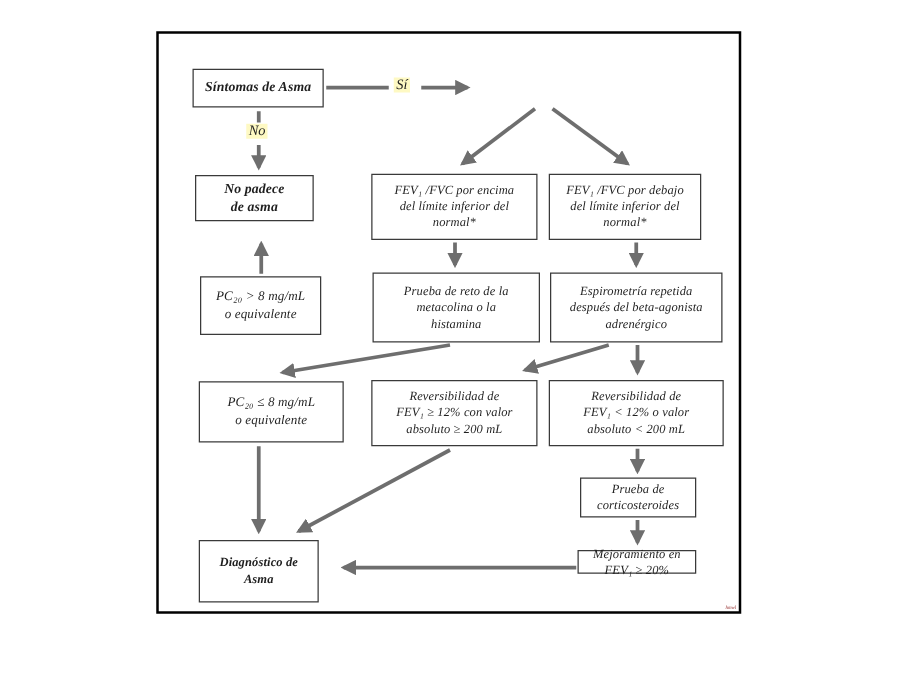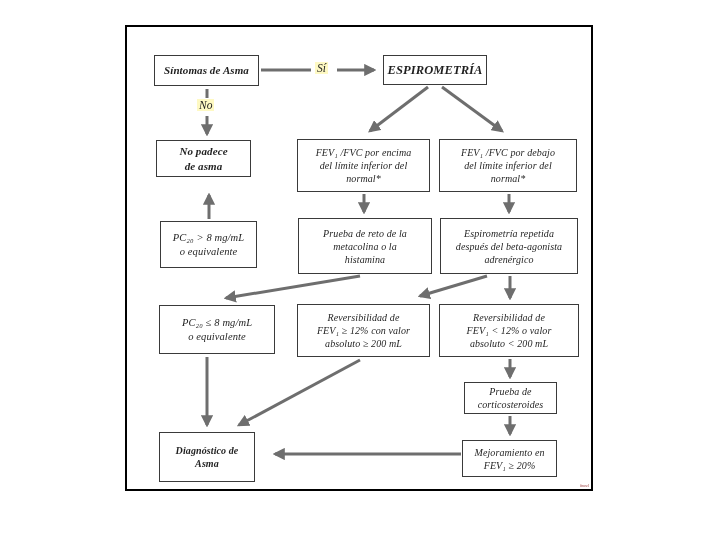--- a/index.html
+++ b/index.html
@@ -56,30 +56,29 @@
       <line x1="80" y1="330" x2="80" y2="398" marker-end="url(#ah)"></line>
       <line x1="233" y1="333" x2="112" y2="398" marker-end="url(#ah)"></line>
       <line x1="383" y1="332" x2="383" y2="350" marker-end="url(#ah)"></line>
       <line x1="383" y1="389" x2="383" y2="407" marker-end="url(#ah)"></line>
       <line x1="334" y1="427" x2="148" y2="427" marker-end="url(#ah)"></line>
     </g>
   </svg>
 
   <div class="node bold" style="left:27px;top:28px;width:105px;height:31px;font-size:11px">Síntomas de Asma</div>
 
-  <div class="node bold" style="left:256px;top:28px;width:104px;height:30px;font-size:12.5px">ESPIROMETRÍA</div>
 
   <div class="node bold" style="left:29px;top:113px;width:95px;height:37px;font-size:11px">No padece
 de asma</div>
 
   <div class="node" style="left:170px;top:112px;width:133px;height:53px">FEV₁ /FVC por encima
 del límite inferior del
 normal*</div>
 
-  <div class="node" style="left:312px;top:112px;width:138px;height:53px">FEV₁ /FVC por debajo
+  <div class="node" style="left:312px;top:112px;width:122px;height:53px">FEV₁ /FVC por debajo
 del límite inferior del
 normal*</div>
 
   <div class="node" style="left:33px;top:194px;width:97px;height:47px;font-size:10.5px">PC₂₀ &gt; 8 mg/mL
 o equivalente</div>
 
   <div class="node" style="left:171px;top:191px;width:134px;height:56px">Prueba de reto de la
 metacolina o la
 histamina</div>
 
@@ -94,21 +93,21 @@
 FEV₁ ≥ 12% con valor
 absoluto ≥ 200 mL</div>
 
   <div class="node" style="left:312px;top:277px;width:140px;height:53px">Reversibilidad de
 FEV₁ &lt; 12% o valor
 absoluto &lt; 200 mL</div>
 
   <div class="node" style="left:337px;top:355px;width:93px;height:32px">Prueba de
 corticosteroides</div>
 
-  <div class="node" style="left:335px;top:413px;width:95px;height:37px">Mejoramiento en
+  <div class="node" style="left:335px;top:413px;width:95px;height:19px">Mejoramiento en
 FEV₁  ≥ 20%</div>
 
   <div class="node bold" style="left:32px;top:405px;width:96px;height:50px;font-size:10px">Diagnóstico de
 Asma</div>
 
   <span class="edge-label" style="left:188px;top:35px;">Sí</span>
 
   <span class="edge-label" style="left:70px;top:72px;">No</span>
 
   <span class="watermark" style="color:#8b1a1a">hmwl</span>

